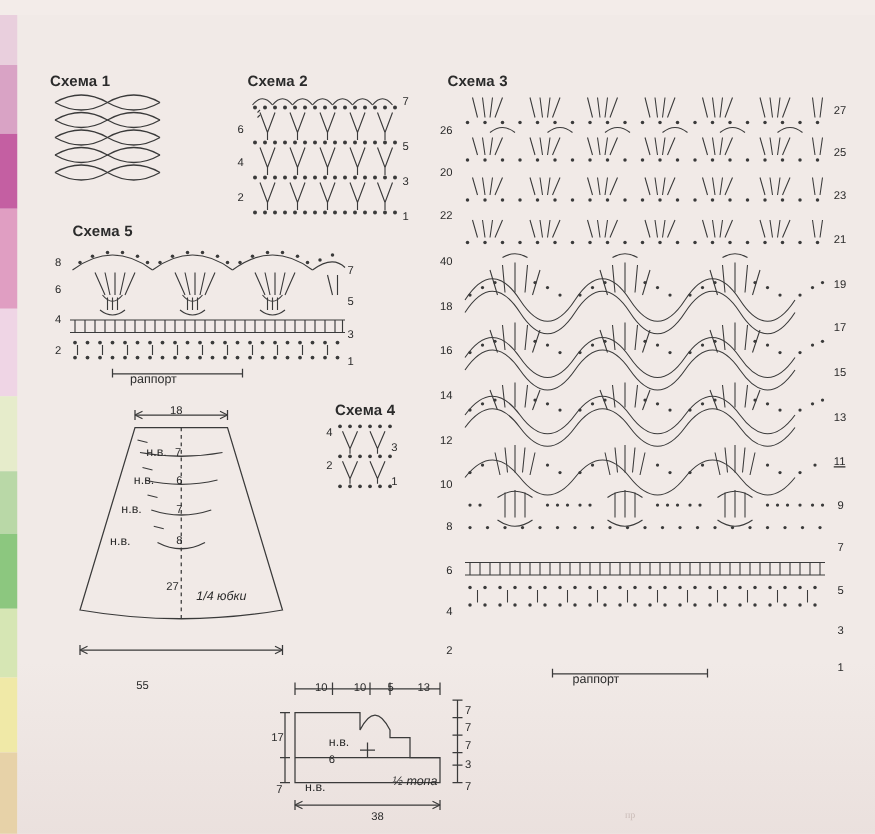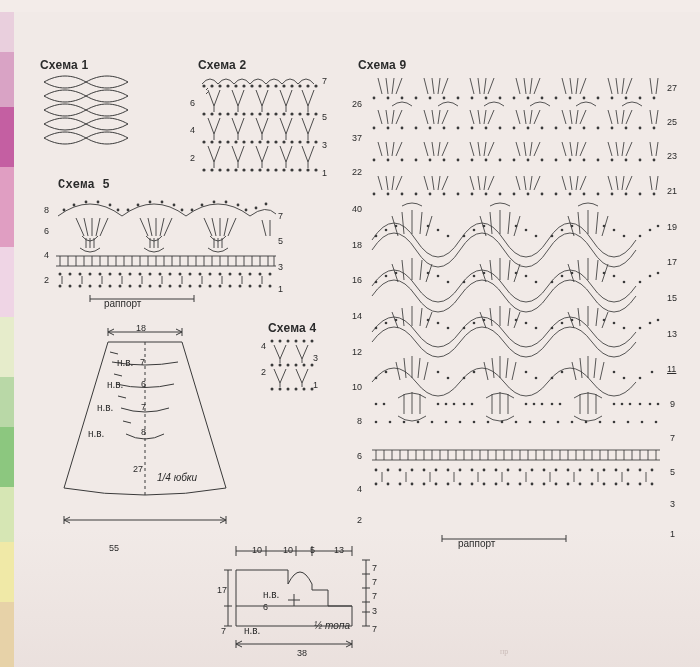--- a/index.html
+++ b/index.html
@@ -239,21 +239,21 @@
             <circle cx="86" cy="98" r="1.6"></circle>
             <circle cx="94" cy="98" r="1.6"></circle>
           <circle cx="102" cy="98" r="1.6"></circle>
             <circle cx="110" cy="98" r="1.6"></circle>
             <circle cx="118" cy="98" r="1.6"></circle>
         </g>
       </g>
     </svg>
   </div>
 
-  <div class="label" style="left:58px;top:166px;font-family:Liberation Mono, monospace;">Схема 5</div>
+  <div class="label" style="left:58px;top:166px;">Схема 5</div>
 
   <div class="num" style="left:44px;top:193px;">8</div>
   <div class="num" style="left:44px;top:214px;">6</div>
   <div class="num" style="left:44px;top:238px;">4</div>
   <div class="num" style="left:44px;top:263px;">2</div>
 
   <div class="num" style="left:278px;top:199px;">7</div>
   <div class="num" style="left:278px;top:224px;">5</div>
   <div class="num" style="left:278px;top:250px;">3</div>
   <div class="num" style="left:278px;top:272px;">1</div>
@@ -383,24 +383,24 @@
 
   <div class="sv" style="left:88px;top:281px;">
     <svg width="108" height="10" viewBox="0 0 108 10">
       <g stroke="#3a3a3a" fill="none" stroke-width="1">
         <path d="M2 2 l0 7 M106 2 l0 7 M2 6 l104 0"></path>
       </g>
     </svg>
   </div>
   <div class="rapport" style="left:104px;top:286px;">раппорт</div>
 
-  <div class="label" style="left:358px;top:46px;">Схема 9</div>
+  <div class="label" style="left:358px;top:46px;">Схема 3</div>
 
   <div class="num" style="left:352px;top:87px;">26</div>
-  <div class="num" style="left:352px;top:121px;">37</div>
+  <div class="num" style="left:352px;top:121px;">20</div>
   <div class="num" style="left:352px;top:155px;">22</div>
   <div class="num" style="left:352px;top:192px;">40</div>
   <div class="num" style="left:352px;top:228px;">18</div>
   <div class="num" style="left:352px;top:263px;">16</div>
   <div class="num" style="left:352px;top:299px;">14</div>
   <div class="num" style="left:352px;top:335px;">12</div>
   <div class="num" style="left:352px;top:370px;">10</div>
   <div class="num" style="left:357px;top:404px;">8</div>
   <div class="num" style="left:357px;top:439px;">6</div>
   <div class="num" style="left:357px;top:472px;">4</div>

